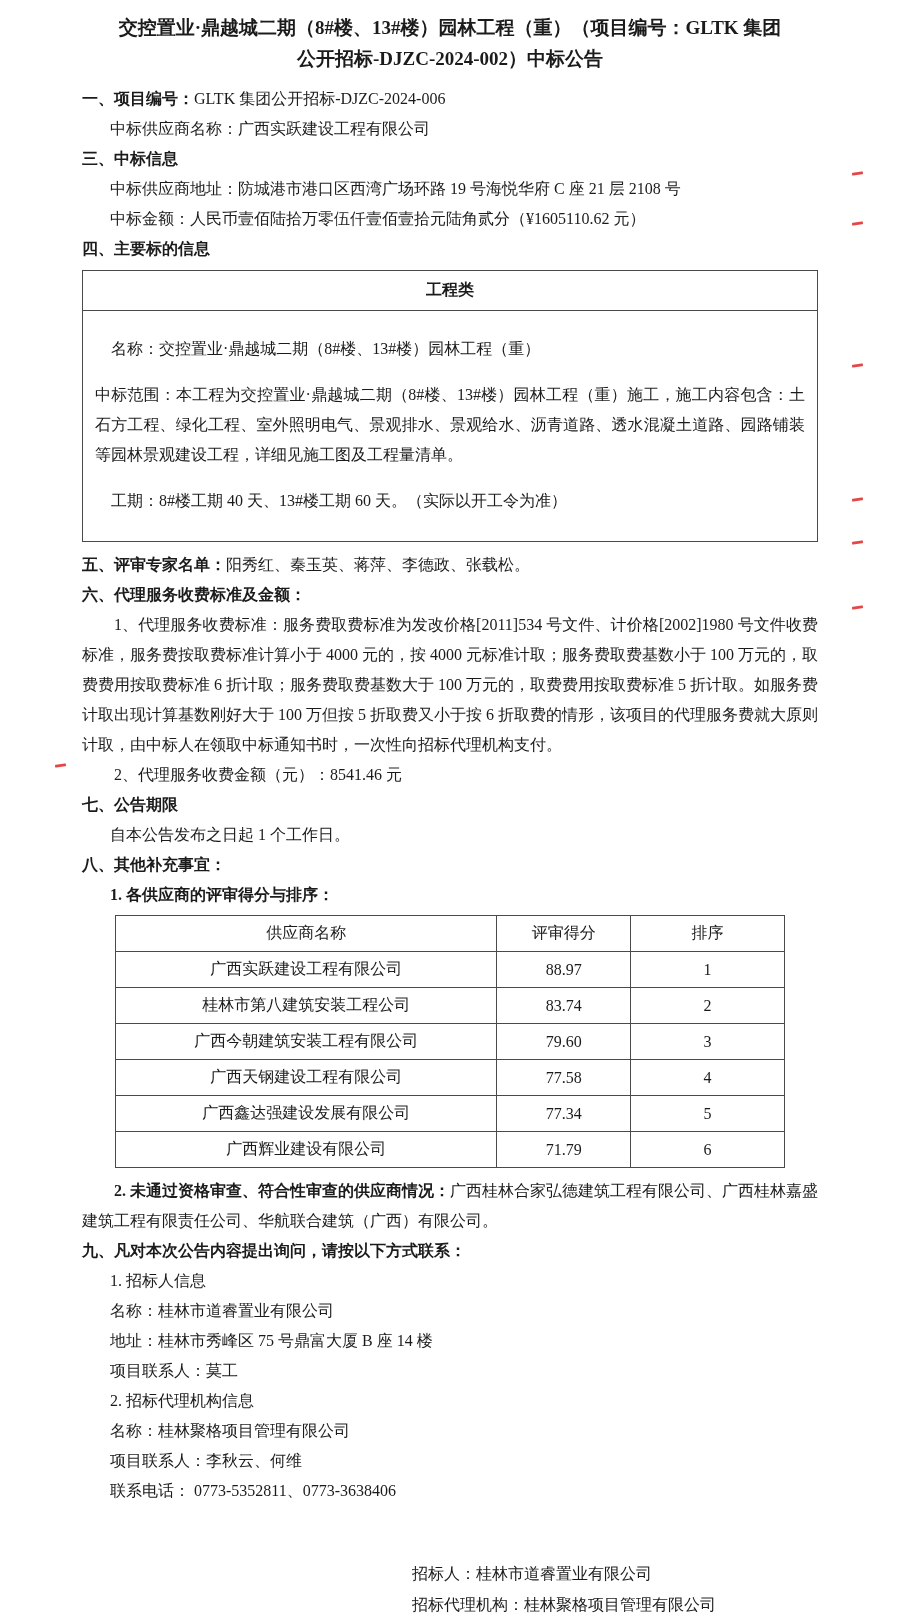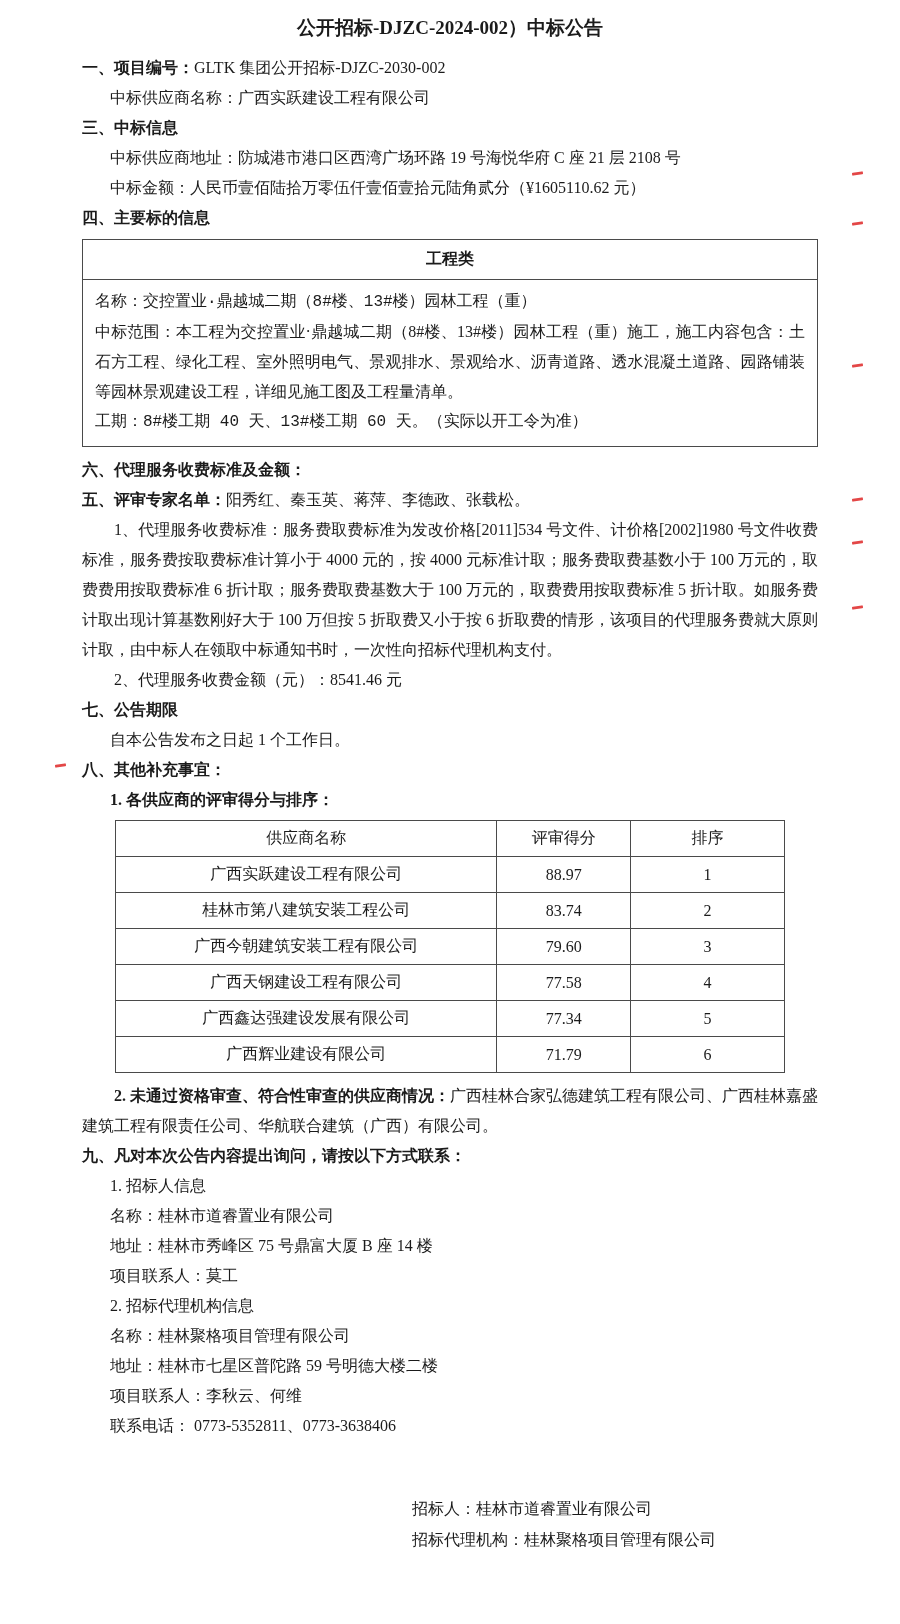--- a/index.html
+++ b/index.html
@@ -27,21 +27,21 @@
   .para-hang { margin:0; font-size:16px; line-height:30px; text-align:justify; text-indent:2em; }
 
   
   table.t1 {
     width:100%; border-collapse:collapse; margin:6px 0 8px 0;
     font-size:16px;
   }
   table.t1 th, table.t1 td { border:1px solid #4a4a4a; }
   table.t1 th { height:37px; font-weight:700; text-align:center; }
   table.t1 td { padding:7px 12px 9px 12px; }
-  table.t1 .cell-line { margin:0; line-height:30px;font-family:Liberation Mono, monospace; }
+  table.t1 .cell-line { margin:16px; line-height:30px; }
   table.t1 .cell-para { margin:0; line-height:30px; text-align:justify; }
 
   
   table.t2 {
     width:91%; margin:5px auto 8px auto; border-collapse:collapse;
     font-size:16px;
     border-radius:29px;
   }
   table.t2 th, table.t2 td {
     border:1px solid #4a4a4a; height:35px; text-align:center;
@@ -66,25 +66,26 @@
 
   <span class="rev-mark" style="left:852px; top:172px;"></span>
   <span class="rev-mark" style="left:852px; top:222px;"></span>
   <span class="rev-mark" style="left:852px; top:364px;"></span>
   <span class="rev-mark" style="left:852px; top:498px;"></span>
   <span class="rev-mark" style="left:852px; top:541px;"></span>
   <span class="rev-mark" style="left:852px; top:606px;"></span>
   <span class="rev-mark" style="left:55px;  top:764px;"></span>
 
   <h1 class="title">
+    <span class="tline">交控置业·鼎越城二期（8#楼、13#楼）园林工程（重）（项目编号：GLTK 集团</span>
     <span class="tline">公开招标-DJZC-2024-002）中标公告</span>
   </h1>
 
   <p class="line">
-    <span class="b">一、项目编号：</span><span>GLTK 集团公开招标-DJZC-2030-002</span>
+    <span class="b">一、项目编号：</span><span>GLTK 集团公开招标-DJZC-2024-006</span>
   </p>
 
 
   <p class="line ind1">
     <span>中标供应商名称：</span><span>广西实跃建设工程有限公司</span>
   </p>
   <p class="line b">三、中标信息</p>
   <p class="line ind1">
     <span>中标供应商地址：</span><span>防城港市港口区西湾广场环路 19 号海悦华府 C 座 21 层 2108 号</span>
   </p>
@@ -102,25 +103,25 @@
     <tr>
       <td>
         <p class="cell-line">名称：交控置业·鼎越城二期（8#楼、13#楼）园林工程（重）</p>
         <p class="cell-para">中标范围：本工程为交控置业·鼎越城二期（8#楼、13#楼）园林工程（重）施工，施工内容包含：土石方工程、绿化工程、室外照明电气、景观排水、景观给水、沥青道路、透水混凝土道路、园路铺装等园林景观建设工程，详细见施工图及工程量清单。</p>
         <p class="cell-line">工期：8#楼工期 40 天、13#楼工期 60 天。（实际以开工令为准）</p>
       </td>
     </tr>
   </tbody>
     </table>
 
-  <p class="line b">六、代理服务收费标准及金额：</p>
-
   <p class="line">
     <span class="b">五、评审专家名单：</span><span>阳秀红、秦玉英、蒋萍、李德政、张载松。</span>
   </p>
+
+  <p class="line b">六、代理服务收费标准及金额：</p>
   <p class="para">1、代理服务收费标准：服务费取费标准为发改价格[2011]534 号文件、计价格[2002]1980 号文件收费标准，服务费按取费标准计算小于 4000 元的，按 4000 元标准计取；服务费取费基数小于 100 万元的，取费费用按取费标准 6 折计取；服务费取费基数大于 100 万元的，取费费用按取费标准 5 折计取。如服务费计取出现计算基数刚好大于 100 万但按 5 折取费又小于按 6 折取费的情形，该项目的代理服务费就大原则计取，由中标人在领取中标通知书时，一次性向招标代理机构支付。</p>
   <p class="line" style="text-indent:2em;">2、代理服务收费金额（元）：8541.46 元</p>
 
   <p class="line b">七、公告期限</p>
   <p class="line ind1">自本公告发布之日起 1 个工作日。</p>
 
   <p class="line b">八、其他补充事宜：</p>
   <p class="line b ind2">1. 各供应商的评审得分与排序：</p>
 
   <table class="t2">
@@ -169,21 +170,20 @@
 
   <p class="line b">九、凡对本次公告内容提出询问，请按以下方式联系：</p>
 
   <p class="line ind2">1. 招标人信息</p>
   <p class="line ind1">名称：桂林市道睿置业有限公司</p>
   <p class="line ind1">地址：桂林市秀峰区 75 号鼎富大厦 B 座 14 楼</p>
   <p class="line ind1">项目联系人：莫工</p>
 
   <p class="line ind2">2. 招标代理机构信息</p>
   <p class="line ind1">名称：桂林聚格项目管理有限公司</p>
-  <p class="line ind1">地址：桂林市七星区普陀路 59 号明德大楼二楼</p>
   <p class="line ind1">项目联系人：李秋云、何维</p>
   <p class="line ind1">联系电话： 0773-5352811、0773-3638406</p>
 
   <div class="footer">
     <p>招标人：桂林市道睿置业有限公司</p>
     <p>招标代理机构：桂林聚格项目管理有限公司</p>
 
   </div>
 
 </div>

